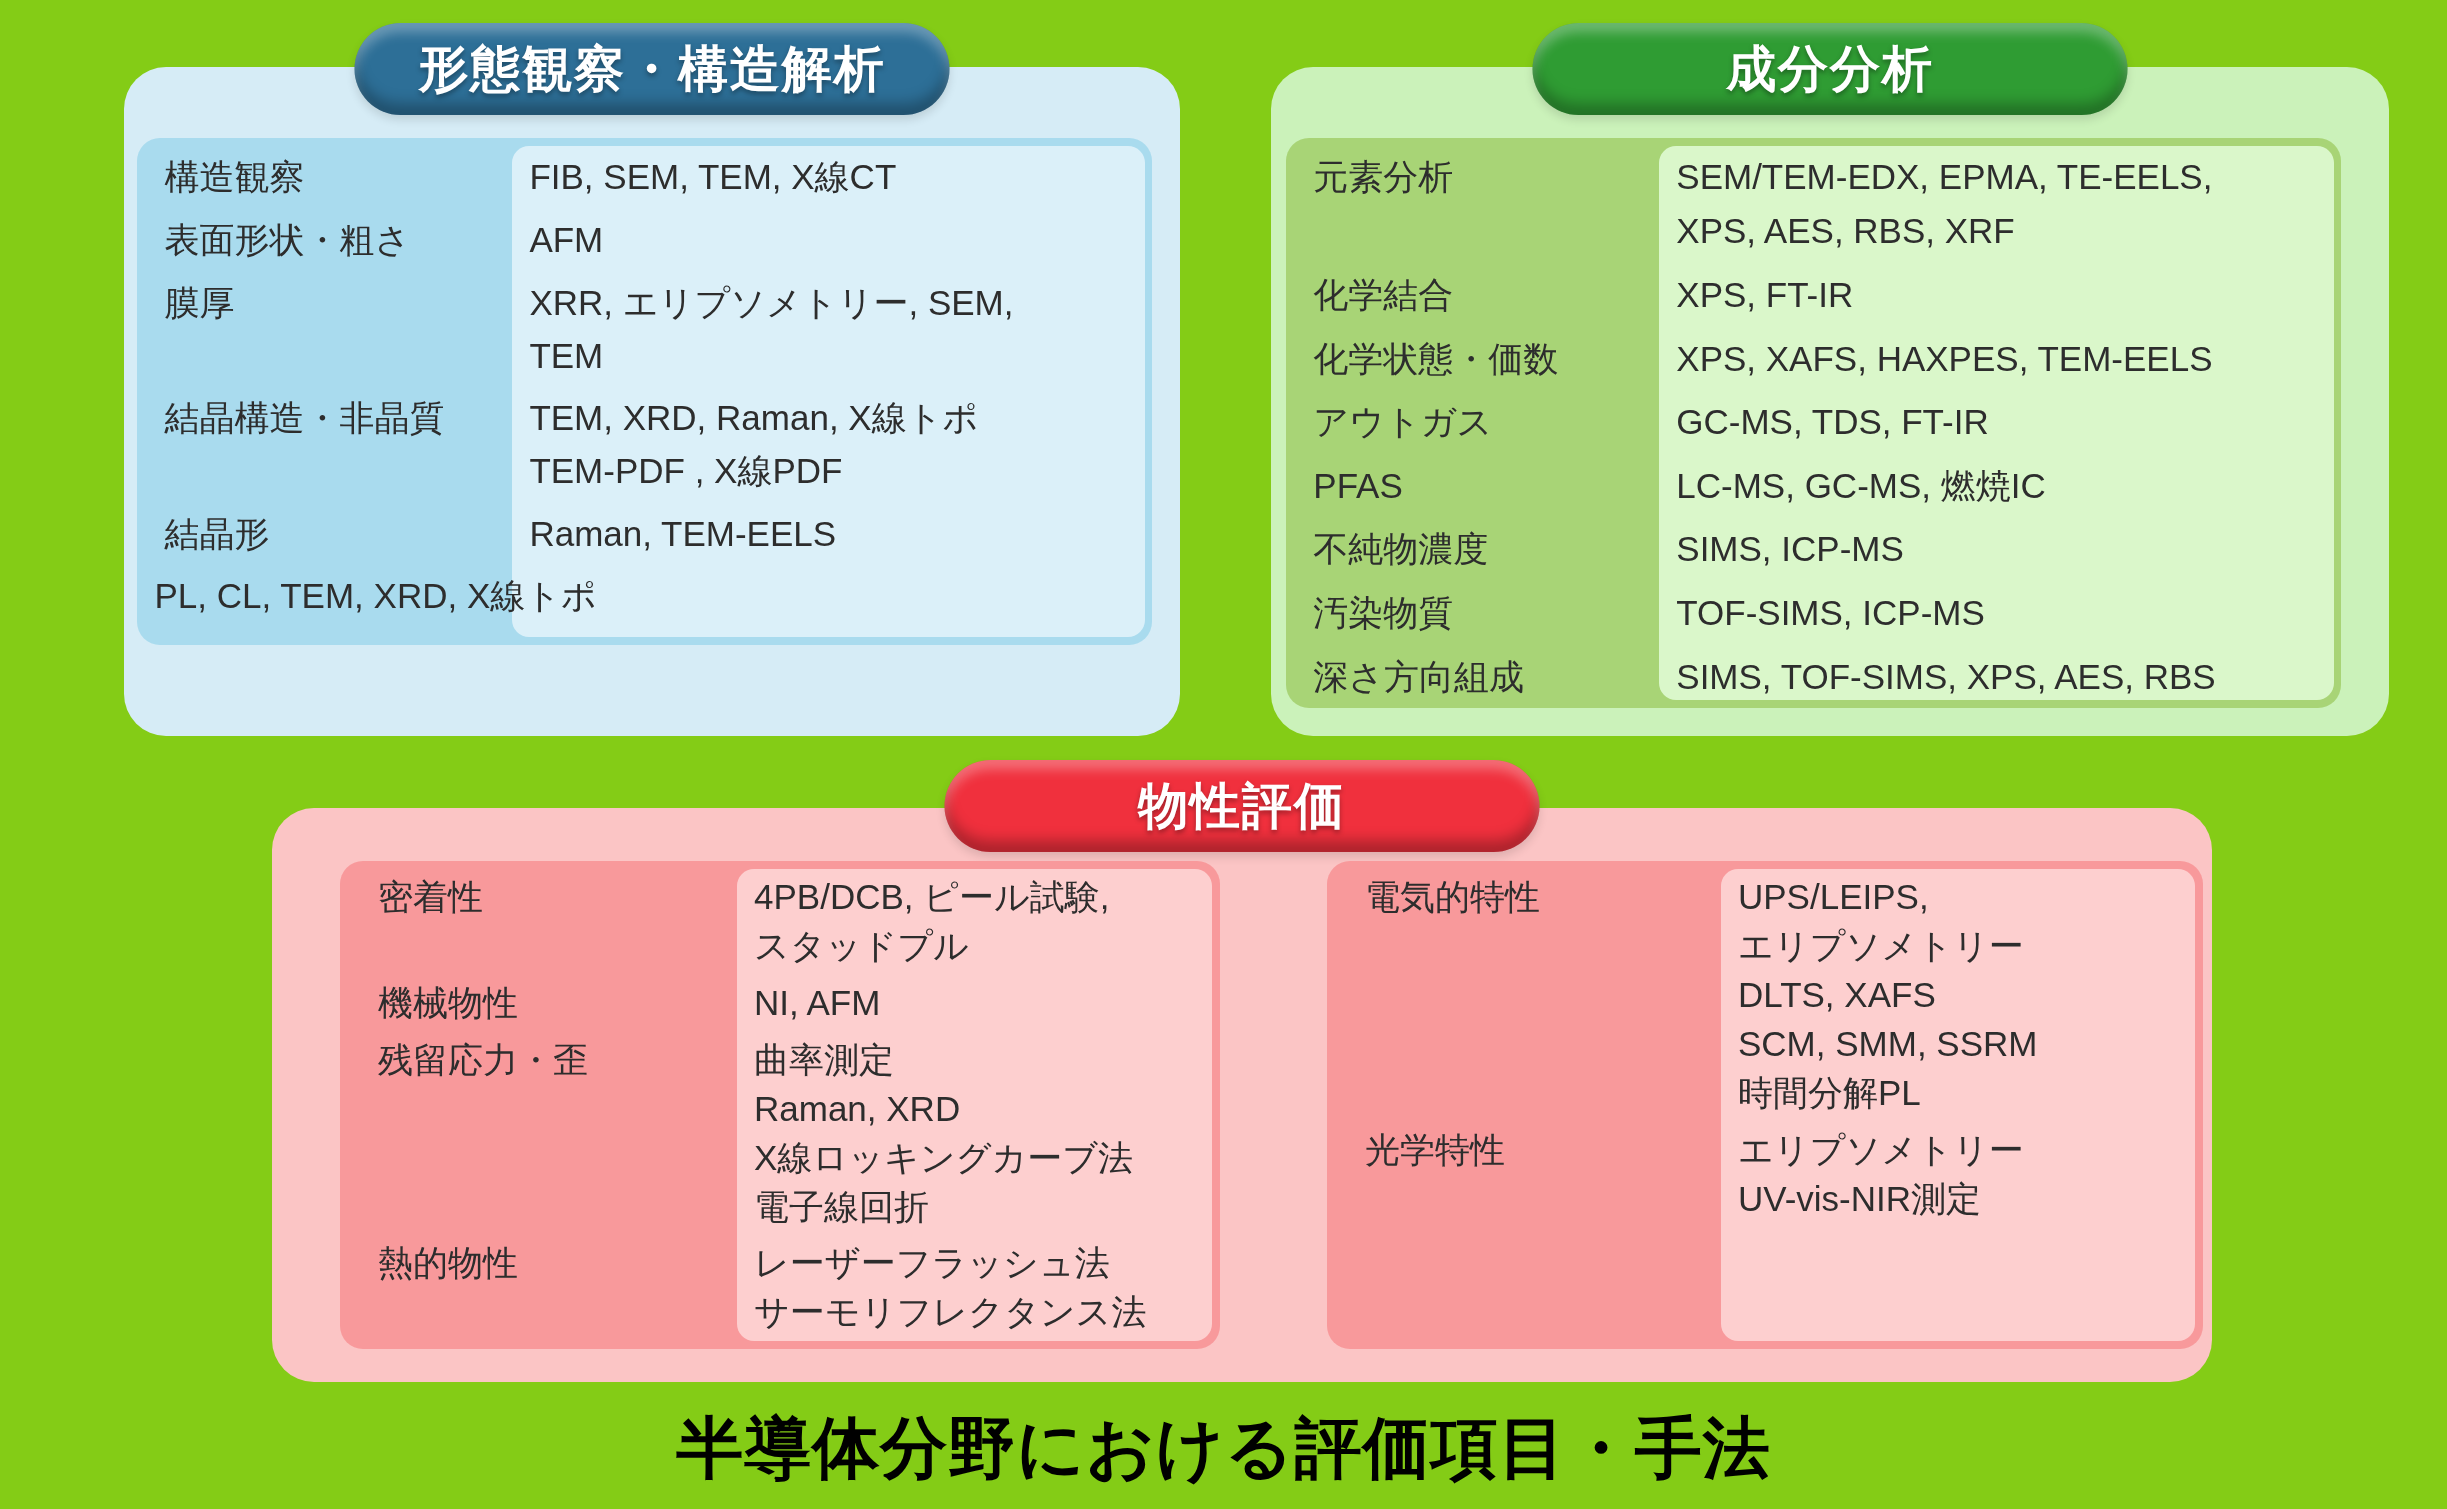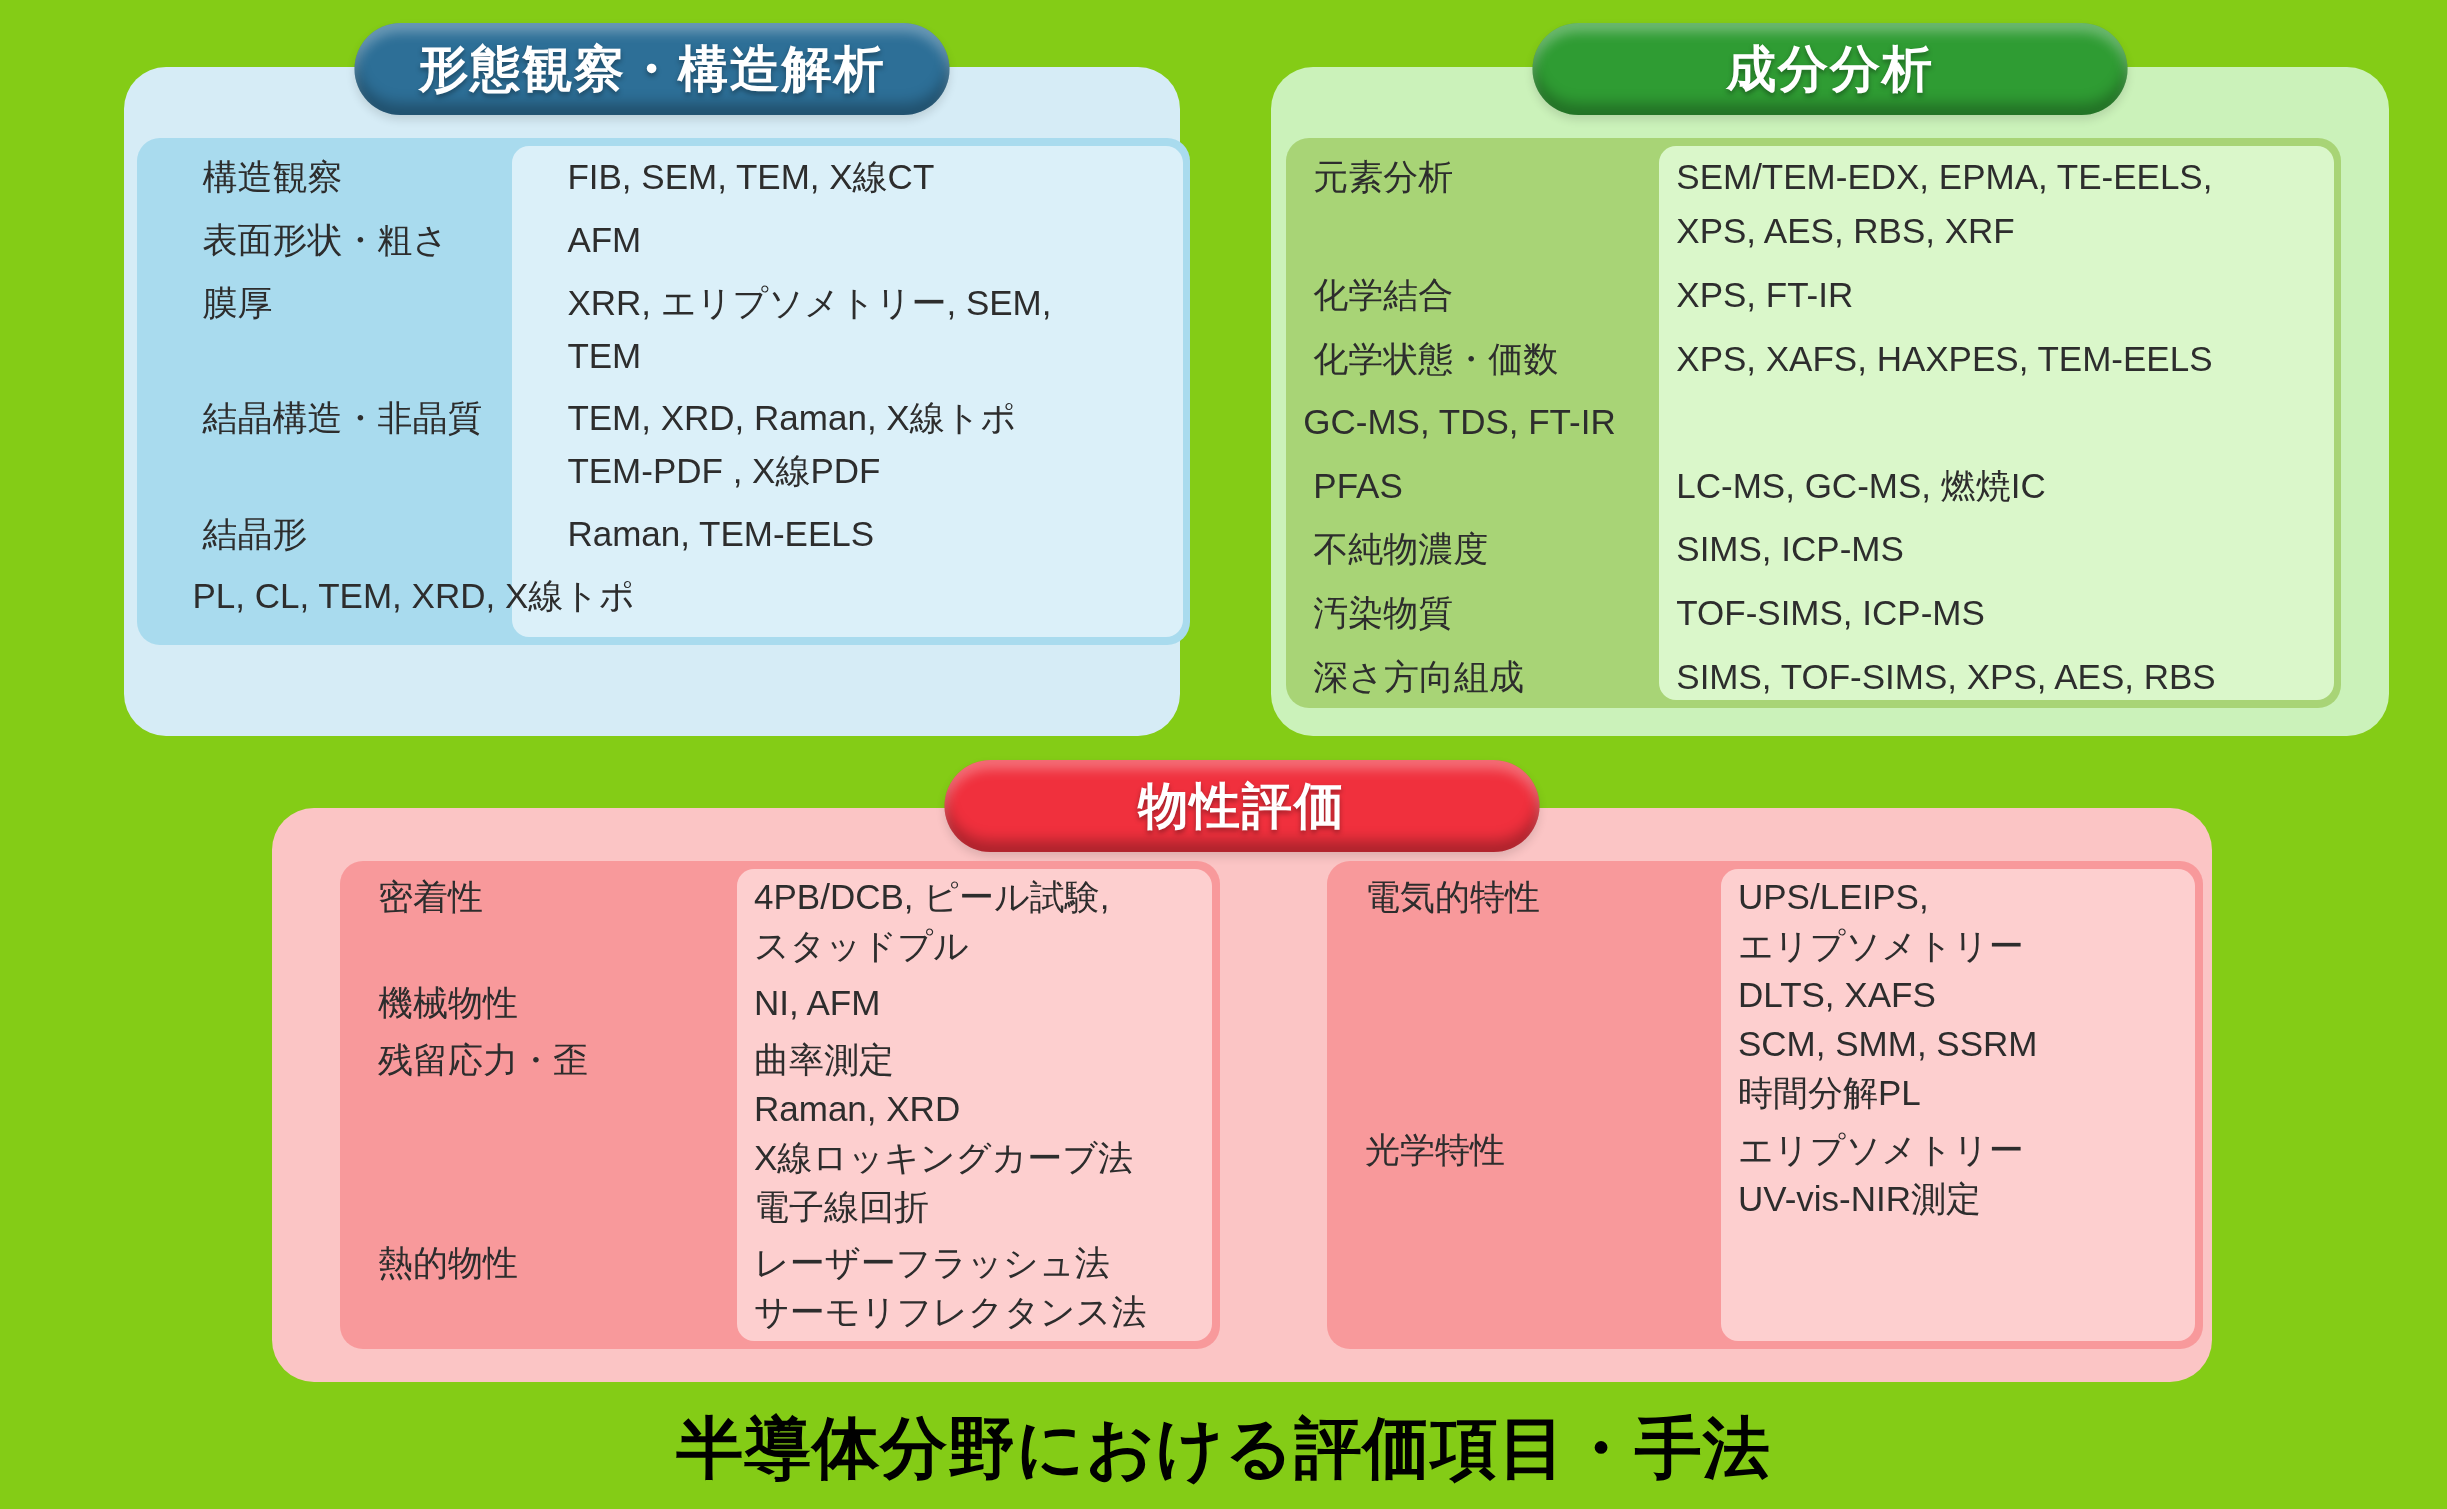--- a/index.html
+++ b/index.html
@@ -35,21 +35,21 @@
 </style>
 </head>
 <body>
 
 <div class="stage">
 
   <section class="panel" style="left: 124px; top: 67px; width: 1056px; height: 669px; --pill: #2d6f97; --panel: #d6ecf6; --label: #a9dbee; --value: #dbf0f9;">
     <div class="pill" style="top:-44px;">
       <span>形態観察・構造解析</span>
     </div>
-    <div class="tbl" style="left:13.4px;top:71px;width:1015px;height:507px;padding-left:38px;--lblw:375px;--lh:53px;--rp:4.8px;--lpad:27px;">
+    <div class="tbl" style="left:13.4px;top:71px;width:1015px;height:507px;--lblw:375px;--lh:53px;--rp:4.8px;--lpad:27px;">
       <div class="valbg"></div>
       <div class="rows">
         <div class="row">
           <div class="lbl">構造観察</div>
           <div class="val">
             <div class="line">FIB, SEM, TEM, X線CT</div>
           </div>
         </div>
         <div class="row">
           <div class="lbl">表面形状・粗さ</div>
@@ -106,20 +106,21 @@
             <div class="line">XPS, FT-IR</div>
           </div>
         </div>
         <div class="row">
           <div class="lbl">化学状態・価数</div>
           <div class="val">
             <div class="line">XPS, XAFS, HAXPES, TEM-EELS</div>
           </div>
         </div>
         <div class="row">
+          <div class="lbl">アウトガス</div>
           <div class="val">
             <div class="line">GC-MS, TDS, FT-IR</div>
           </div>
         </div>
         <div class="row">
           <div class="lbl">PFAS</div>
           <div class="val">
             <div class="line">LC-MS, GC-MS, 燃焼IC</div>
           </div>
         </div>

